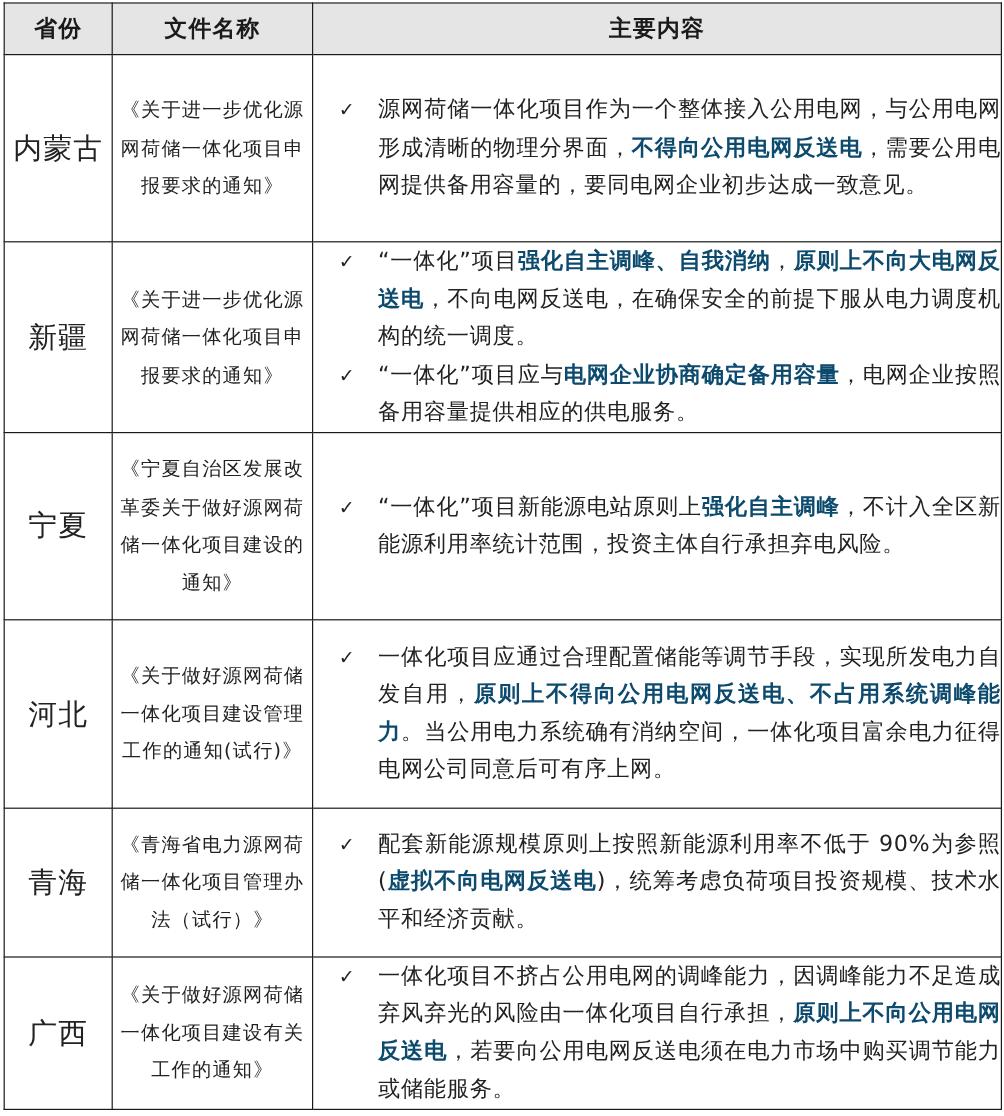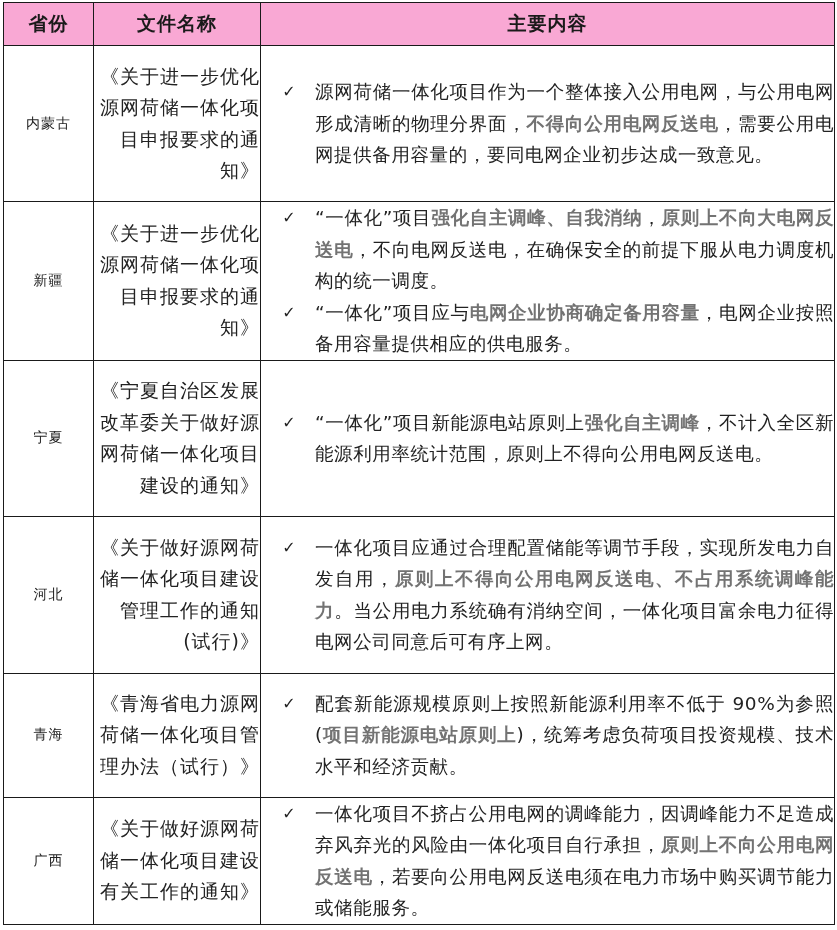--- a/index.html
+++ b/index.html
@@ -9,40 +9,40 @@
       border-collapse: collapse;
       table-layout: fixed;
       width: 831px;
     }
     table.policy th, table.policy td {
       border: 1.5px solid #1a1a1a;
       padding: 0;
       vertical-align: middle;
     }
     table.policy th {
-      background: #f9a8d4;
+      background: #e5e5e5;
       color: #1a1a1a;
       font-weight: bold;
       font-size: 19px;
       height: 42px;
       text-align: center;
       letter-spacing: 1px;
     }
     col.c1 { width: 90px; }
     col.c2 { width: 167px; }
     col.c3 { width: 574px; }
     td.province {
       text-align: center;
-      font-size: 14px;
+      font-size: 24px;
       letter-spacing: 1px;
       font-family: Liberation Serif, serif;
     }
     td.docname {
-      text-align: right;
-      font-size: 19px;
+      text-align: center;
+      font-size: 16px;
       line-height: 31.5px;
       padding: 0 10px 0 12px;
       letter-spacing: 1px;
       word-break: break-all;
     }
     td.content { padding: 0 12px 0 0; }
     .point {
       display: flex;
       align-items: flex-start;
     }
@@ -54,21 +54,21 @@
       margin-left: 2px;
     }
     .ptext {
       flex: 1;
       font-size: 18.5px;
       line-height: 31.5px;
       letter-spacing: 0.6px;
       text-align: justify;
       word-break: break-all;
     }
-    .hl { color: #737373; font-weight: bold; }
+    .hl { color: #0c4a6e; font-weight: bold; }
     tr.r1 td { height: 155px; }
     tr.r2 td { height: 156px; }
     tr.r3 td { height: 155px; }
     tr.r4 td { height: 156px; }
     tr.r5 td { height: 123px; margin-top: 28px; }
     tr.r6 td { height: 125px; }
   </style>
 </head>
 <body>
 
@@ -109,41 +109,41 @@
           <span class="ptext"><span>“一体化”项目应与</span><span class="hl">电网企业协商确定备用容量</span><span>，电网企业按照备用容量提供相应的供电服务。</span></span>
         </div>
       </td>
     </tr>
     <tr class="r3">
       <td class="province">宁夏</td>
       <td class="docname">《宁夏自治区发展改革委关于做好源网荷储一体化项目建设的通知》</td>
       <td class="content">
         <div class="point">
           <span class="check">✓</span>
-          <span class="ptext"><span>“一体化”项目新能源电站原则上</span><span class="hl">强化自主调峰</span><span>，不计入全区新能源利用率统计范围，原则上不得向公用电网反送电。</span></span>
+          <span class="ptext"><span>“一体化”项目新能源电站原则上</span><span class="hl">强化自主调峰</span><span>，不计入全区新能源利用率统计范围，投资主体自行承担弃电风险。</span></span>
         </div>
       </td>
     </tr>
     <tr class="r4">
       <td class="province">河北</td>
       <td class="docname">《关于做好源网荷储一体化项目建设管理工作的通知(试行)》</td>
       <td class="content">
         <div class="point">
           <span class="check">✓</span>
           <span class="ptext"><span>一体化项目应通过合理配置储能等调节手段，实现所发电力自发自用，</span><span class="hl">原则上不得向公用电网反送电、不占用系统调峰能力</span><span>。当公用电力系统确有消纳空间，一体化项目富余电力征得电网公司同意后可有序上网。</span></span>
         </div>
       </td>
     </tr>
     <tr class="r5">
       <td class="province">青海</td>
       <td class="docname">《青海省电力源网荷储一体化项目管理办法（试行）》</td>
       <td class="content">
         <div class="point">
           <span class="check">✓</span>
-          <span class="ptext"><span>配套新能源规模原则上按照新能源利用率不低于 90%为参照(</span><span class="hl">项目新能源电站原则上</span><span>)，统筹考虑负荷项目投资规模、技术水平和经济贡献。</span></span>
+          <span class="ptext"><span>配套新能源规模原则上按照新能源利用率不低于 90%为参照(</span><span class="hl">虚拟不向电网反送电</span><span>)，统筹考虑负荷项目投资规模、技术水平和经济贡献。</span></span>
         </div>
       </td>
     </tr>
     <tr class="r6">
       <td class="province">广西</td>
       <td class="docname">《关于做好源网荷储一体化项目建设有关工作的通知》</td>
       <td class="content">
         <div class="point">
           <span class="check">✓</span>
           <span class="ptext"><span>一体化项目不挤占公用电网的调峰能力，因调峰能力不足造成弃风弃光的风险由一体化项目自行承担，</span><span class="hl">原则上不向公用电网反送电</span><span>，若要向公用电网反送电须在电力市场中购买调节能力或储能服务。</span></span>

